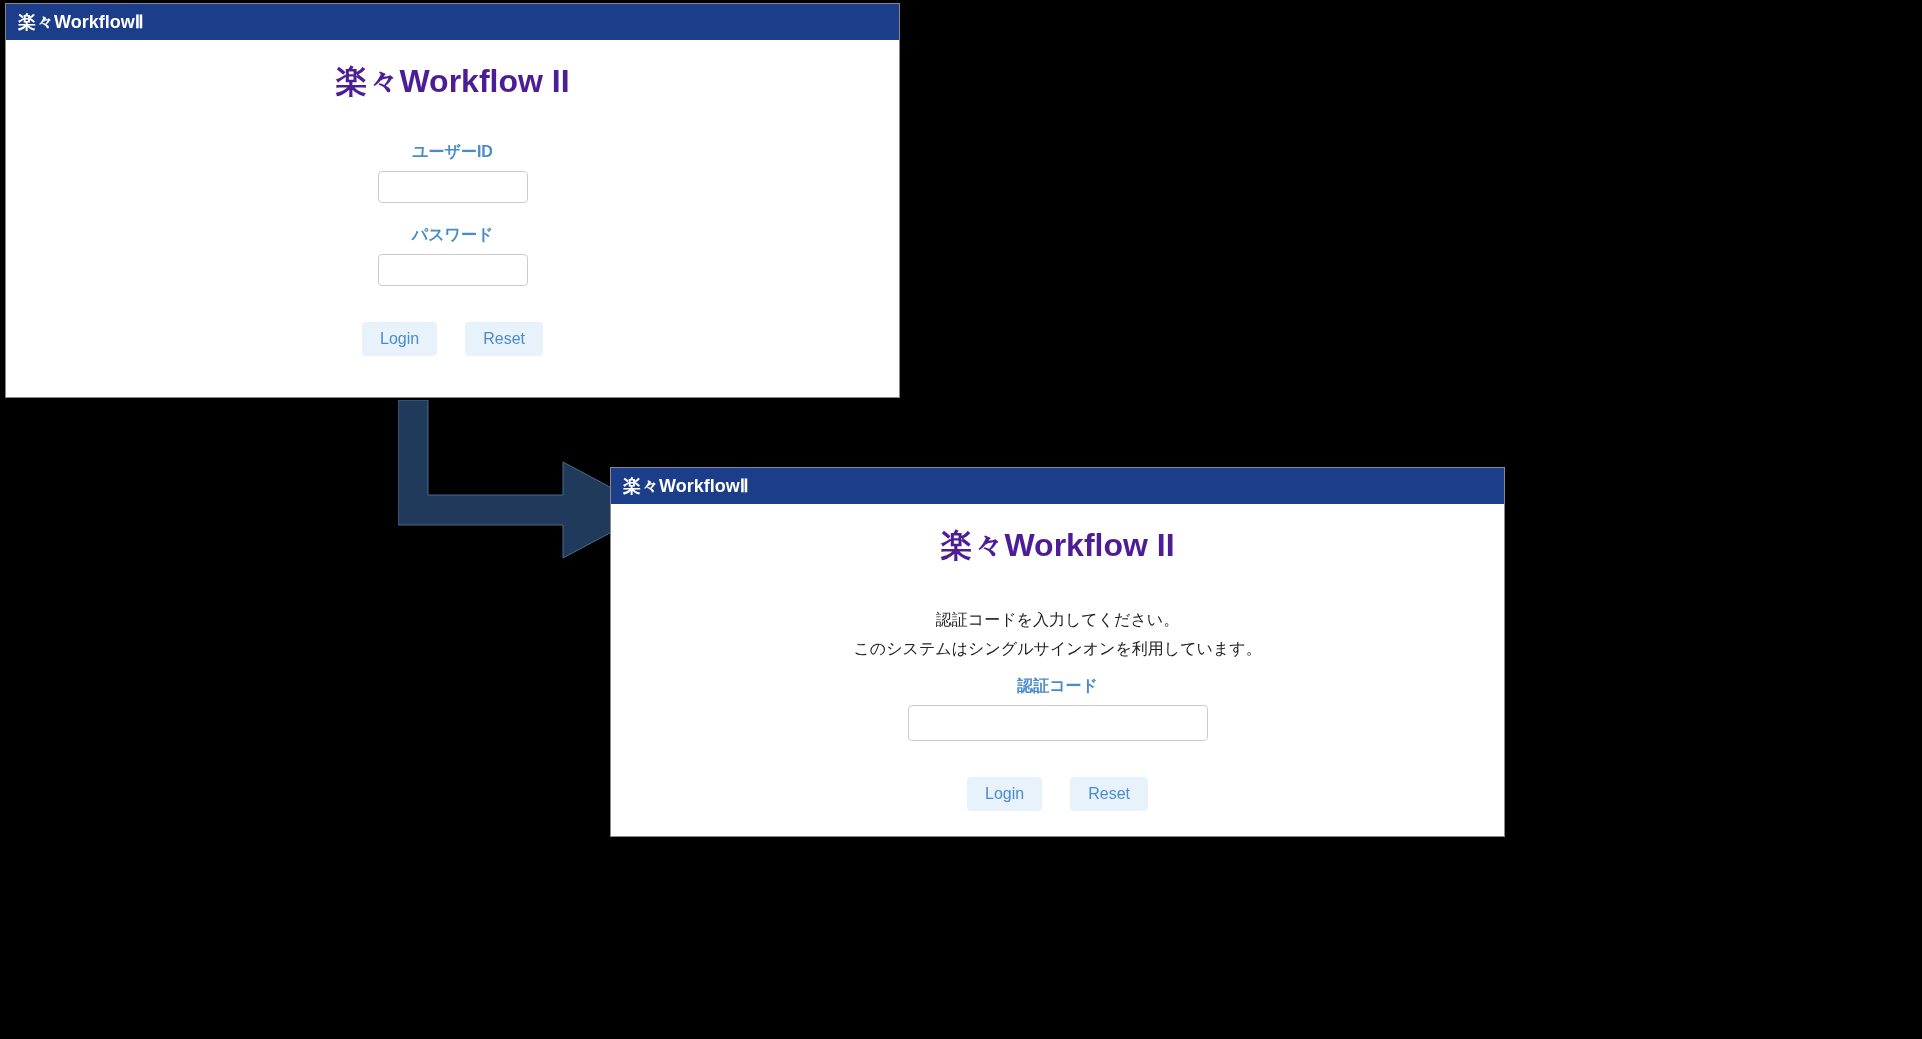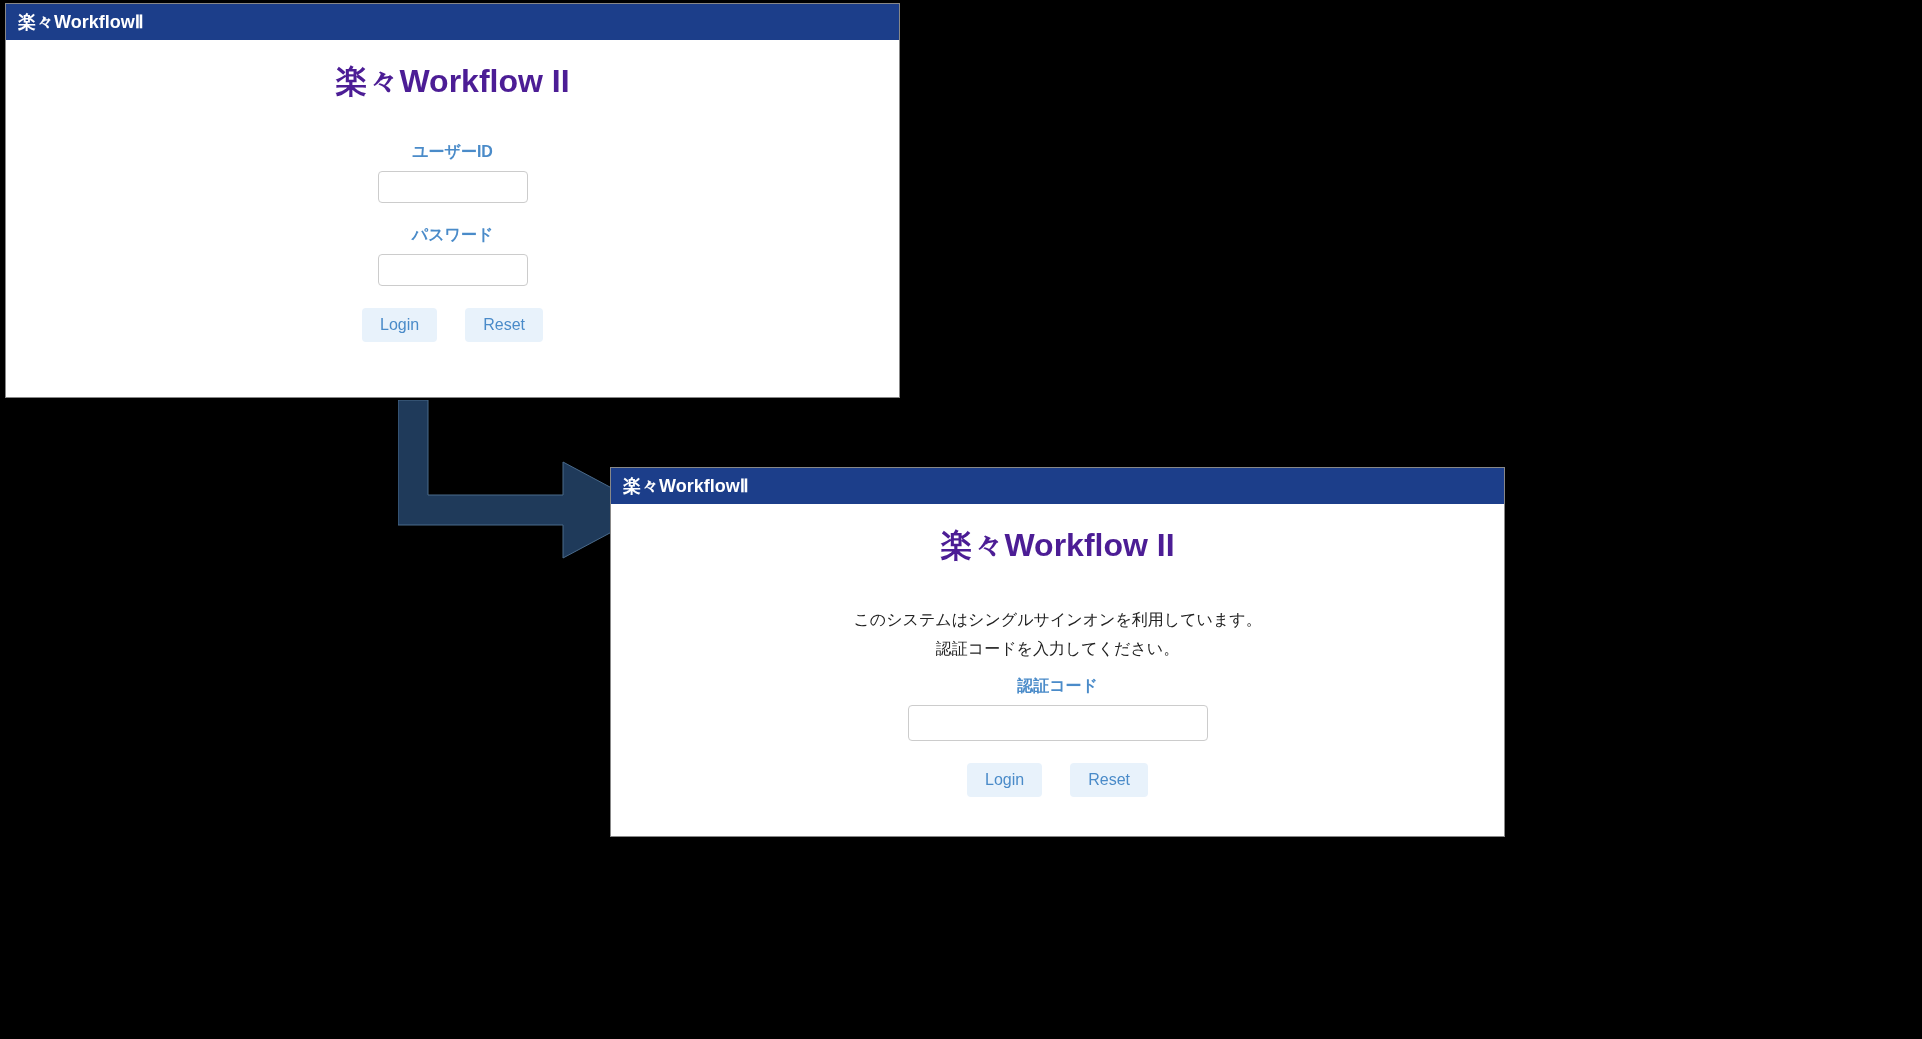--- a/index.html
+++ b/index.html
@@ -82,21 +82,21 @@
       margin-bottom: 22px;
     }
     .text-input-wide {
       width: 300px;
       height: 36px;
     }
     .btn-row {
       display: flex;
       justify-content: center;
       gap: 28px;
-      margin-top: 0;
+      margin-top: 14px;
     }
     .btn {
       background: #e8f2fb;
       border: none;
       color: #4a8bc9;
       font-size: 16px;
       padding: 8px 18px;
       border-radius: 4px;
       cursor: pointer;
     }
@@ -143,22 +143,22 @@
 
 <div class="window window-2">
   <div class="header-bar">
     <div class="logo">
       <span class="logo-raku">楽々WorkflowⅡ</span>
     </div>
   </div>
   <div class="content">
     <div class="page-title">楽々Workflow II</div>
     <div class="sso-text">
+      <div>認証コードを入力してください。</div>
       <div>このシステムはシングルサインオンを利用しています。</div>
-      <div>認証コードを入力してください。</div>
     </div>
     <div class="field-label">認証コード</div>
     <input type="text" class="text-input text-input-wide" style="">
     <div class="btn-row">
       <button class="btn">Login</button>
       <button class="btn">Reset</button>
     </div>
   </div>
 </div>
 

